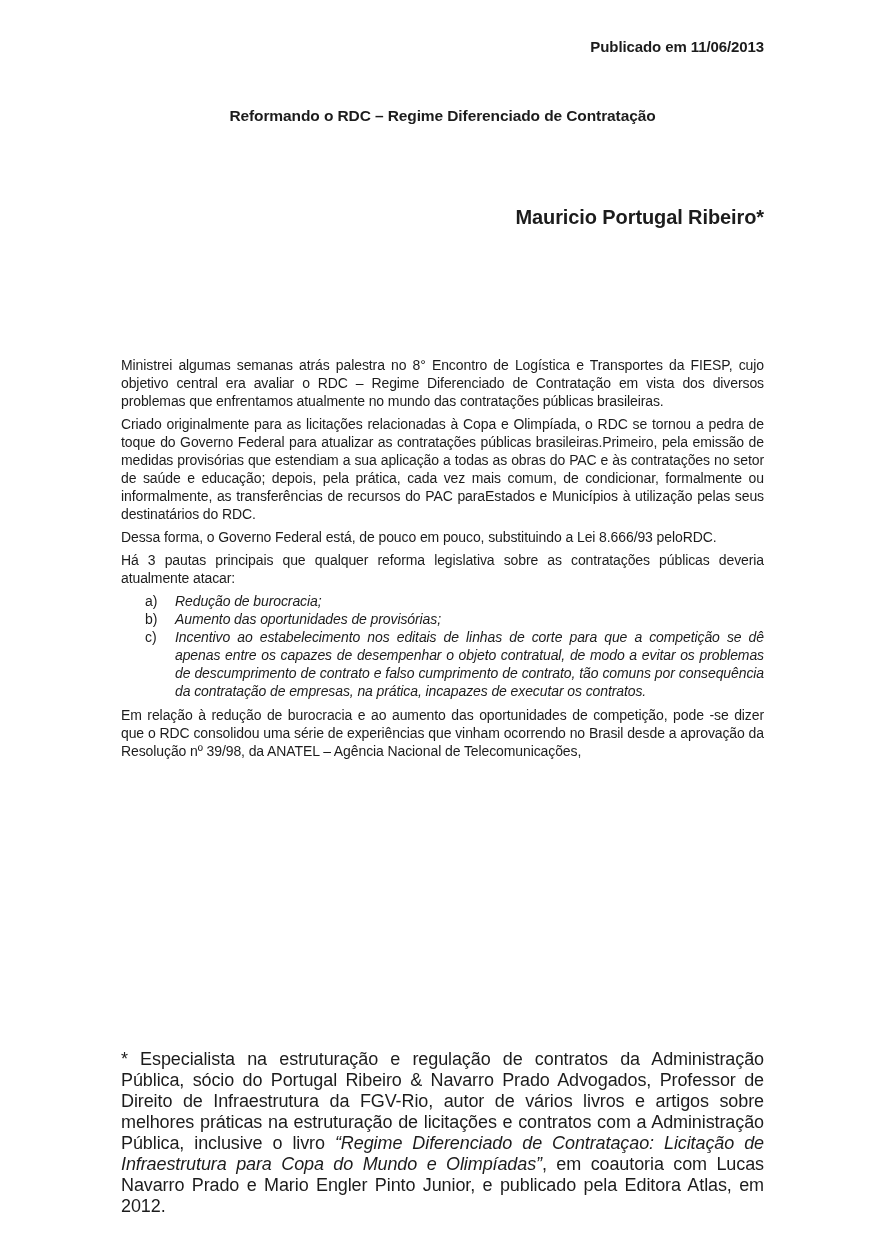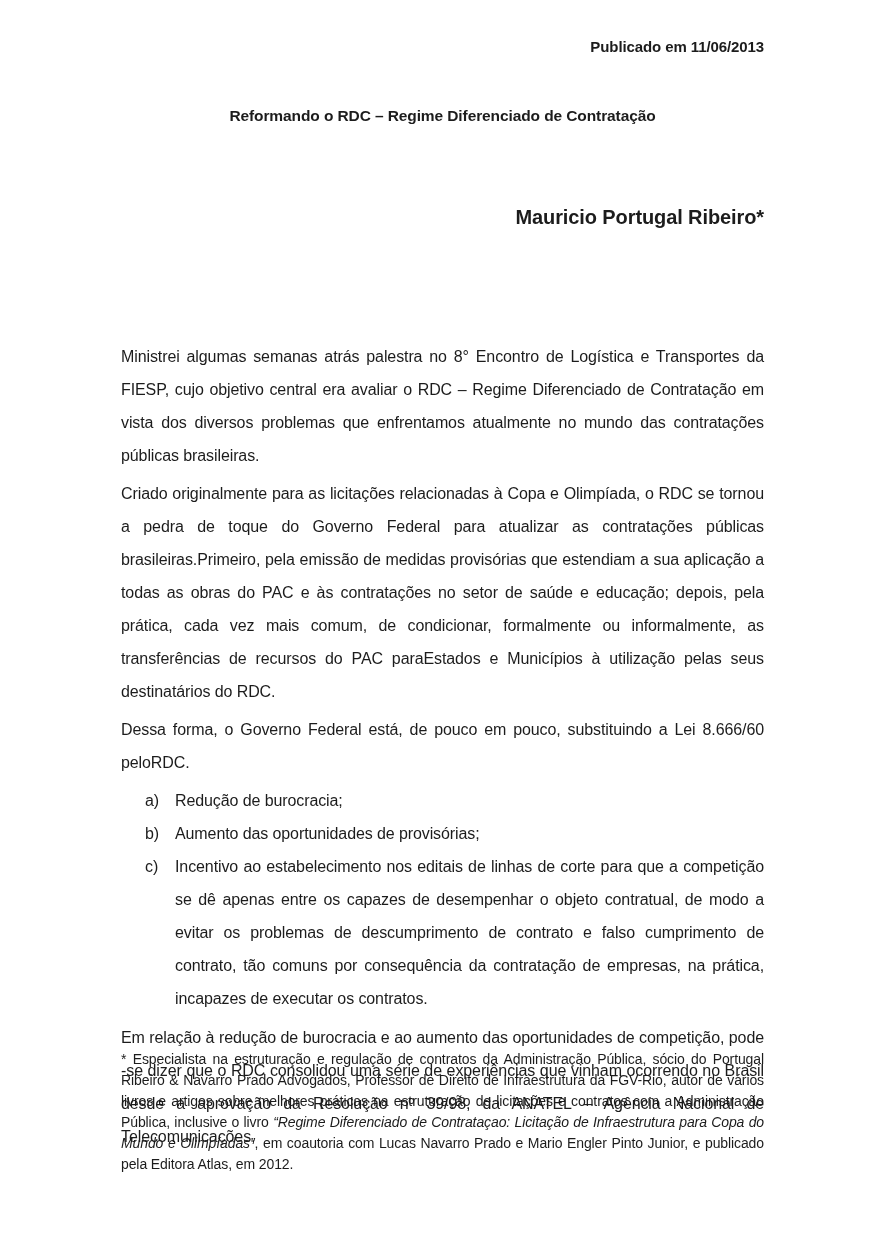--- a/index.html
+++ b/index.html
@@ -44,25 +44,25 @@
     top: 206px;
     left: 121px;
     right: 117px;
     text-align: right;
     font-size: 20px;
     font-weight: 700;
     letter-spacing: -0.1px;
   }
   .body-text {
     position: absolute;
-    top: 340px;
+    top: 356px;
     left: 121px;
     right: 117px;
-    font-size: 16px;
-    line-height: 33px;
+    font-size: 14px;
+    line-height: 18px;
     letter-spacing: -0.1px;
     text-align: justify;
   }
   .body-text p {
     margin: 0 0 5px 0;
   }
   .alpha-list {
     list-style: none;
     margin: 1px 0 6px 0;
     padding: 0 0 0 24px;
@@ -70,27 +70,28 @@
   .alpha-list li {
     display: flex;
     margin: 0;
   }
   .alpha-list .marker {
     flex: 0 0 30px;
   }
   .alpha-list .li-text {
     flex: 1 1 auto;
     text-align: justify;
+    font-style: italic;
   }
   .footnote {
     position: absolute;
     top: 1049px;
     left: 121px;
     right: 117px;
-    font-size: 14px;
+    font-size: 18px;
     line-height: 21px;
     letter-spacing: -0.1px;
     text-align: justify;
   }
   .footnote em {
     font-style: italic;
   }
 </style>
 </head>
 <body>
@@ -102,22 +103,23 @@
   <h1 class="doc-title">Reformando o RDC – Regime Diferenciado de Contratação</h1>
 
   <div class="author">Mauricio Portugal Ribeiro*</div>
 
   <main class="body-text">
 
     <p>Ministrei algumas semanas atrás palestra no 8° Encontro de Logística e Transportes da FIESP, cujo objetivo central era avaliar o RDC – Regime Diferenciado de Contratação em vista dos diversos problemas que enfrentamos atualmente no mundo das contratações públicas brasileiras.</p>
 
     <p>Criado originalmente para as licitações relacionadas à Copa e Olimpíada, o RDC se tornou a pedra de toque do Governo Federal para atualizar as contratações públicas brasileiras.Primeiro, pela emissão de medidas provisórias que estendiam a sua aplicação a todas as obras do PAC e às contratações no setor de saúde e educação; depois, pela prática, cada vez mais comum, de condicionar, formalmente ou informalmente, as transferências de recursos do PAC paraEstados e Municípios à utilização pelas seus destinatários do RDC.</p>
 
-    <p>Dessa forma, o Governo Federal está, de pouco em pouco, substituindo a Lei 8.666/60 peloRDC.</p>
+    <p>Dessa forma, o Governo Federal está, de pouco em pouco, substituindo a Lei 8.666/93 peloRDC.</p>
 
+    <p>Há 3 pautas principais que qualquer reforma legislativa sobre as contratações públicas deveria atualmente atacar:</p>
 
     <ol class="alpha-list">
       <li>
         <span class="marker">a)</span>
         <span class="li-text">Redução de burocracia;</span>
       </li>
       <li>
         <span class="marker">b)</span>
         <span class="li-text">Aumento das oportunidades de provisórias;</span>
       </li>

